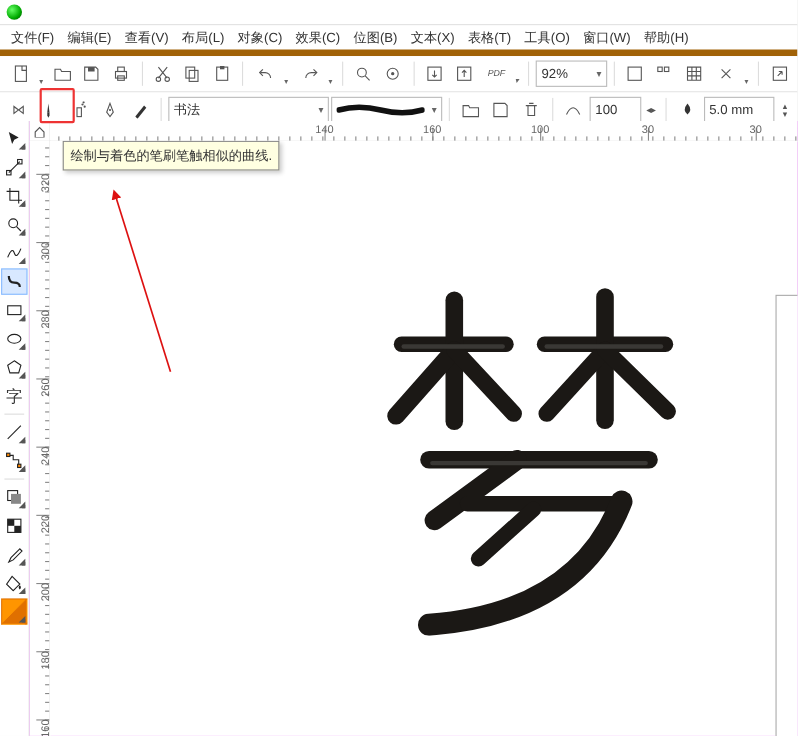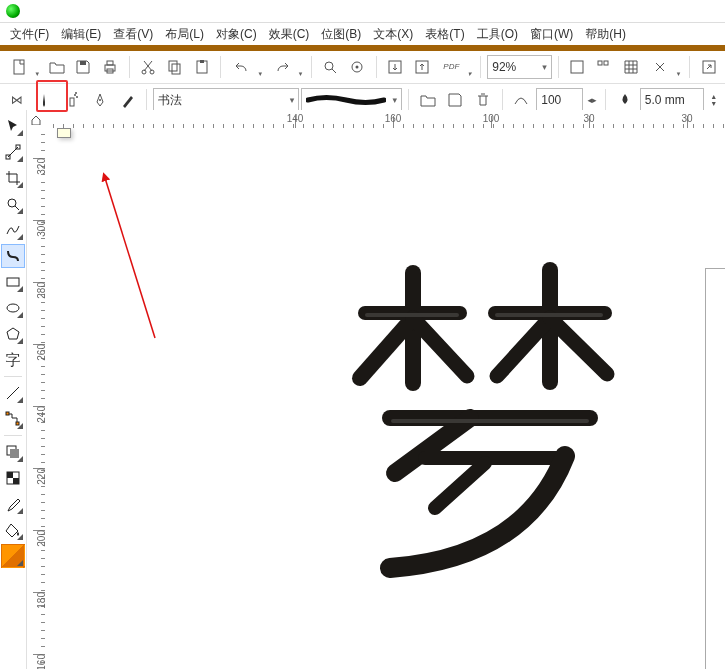--- a/index.html
+++ b/index.html
@@ -572,16 +572,17 @@
       <svg class="arrow" style="top:40px;left:40px;" width="100" height="180">
         <defs>
             <marker id="ah" markerWidth="10" markerHeight="10" refX="2" refY="3" orient="auto">
               <path d="M0 0L6 3L0 6z" fill="#d11"></path>
             </marker>
           </defs>
         <line x1="70" y1="170" x2="20" y2="10" stroke="#d11" stroke-width="1.5" marker-end="url(#ah)"></line>
       </svg>
 
       <div class="tooltip" style="top:0px;left:12px;">
+        <div>绘制与着色的笔刷笔触相似的曲线.</div>
       </div>
     </div>
   </div>
 </div>
 
 </body></html>

